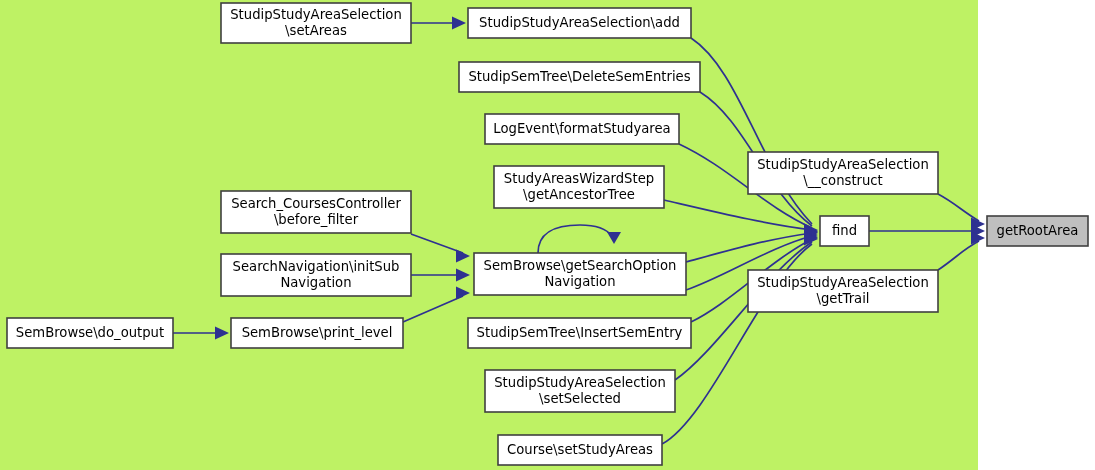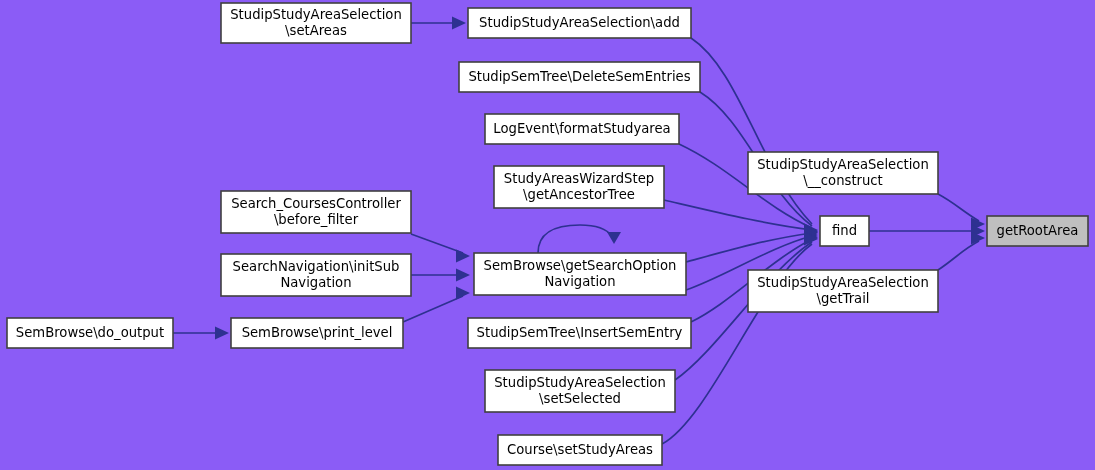--- a/index.html
+++ b/index.html
@@ -8,23 +8,23 @@
     background: #ffffff;
   }
   body {
     width: 1095px;
     height: 470px;
     font-family: "DejaVu Sans", sans-serif;
     overflow: hidden;
   }
   #graph-root {
     position: relative;
-    width: 1095px;
+    width: 978px;
     height: 470px;
-    background: #8b5cf6;
+    background: #bef264;
   }
   svg.callgraph {
     display: block;
     width: 1095px;
     height: 470px;
   }
   .node-box {
     fill: #ffffff;
     stroke: #404040;
     stroke-width: 1.6;

